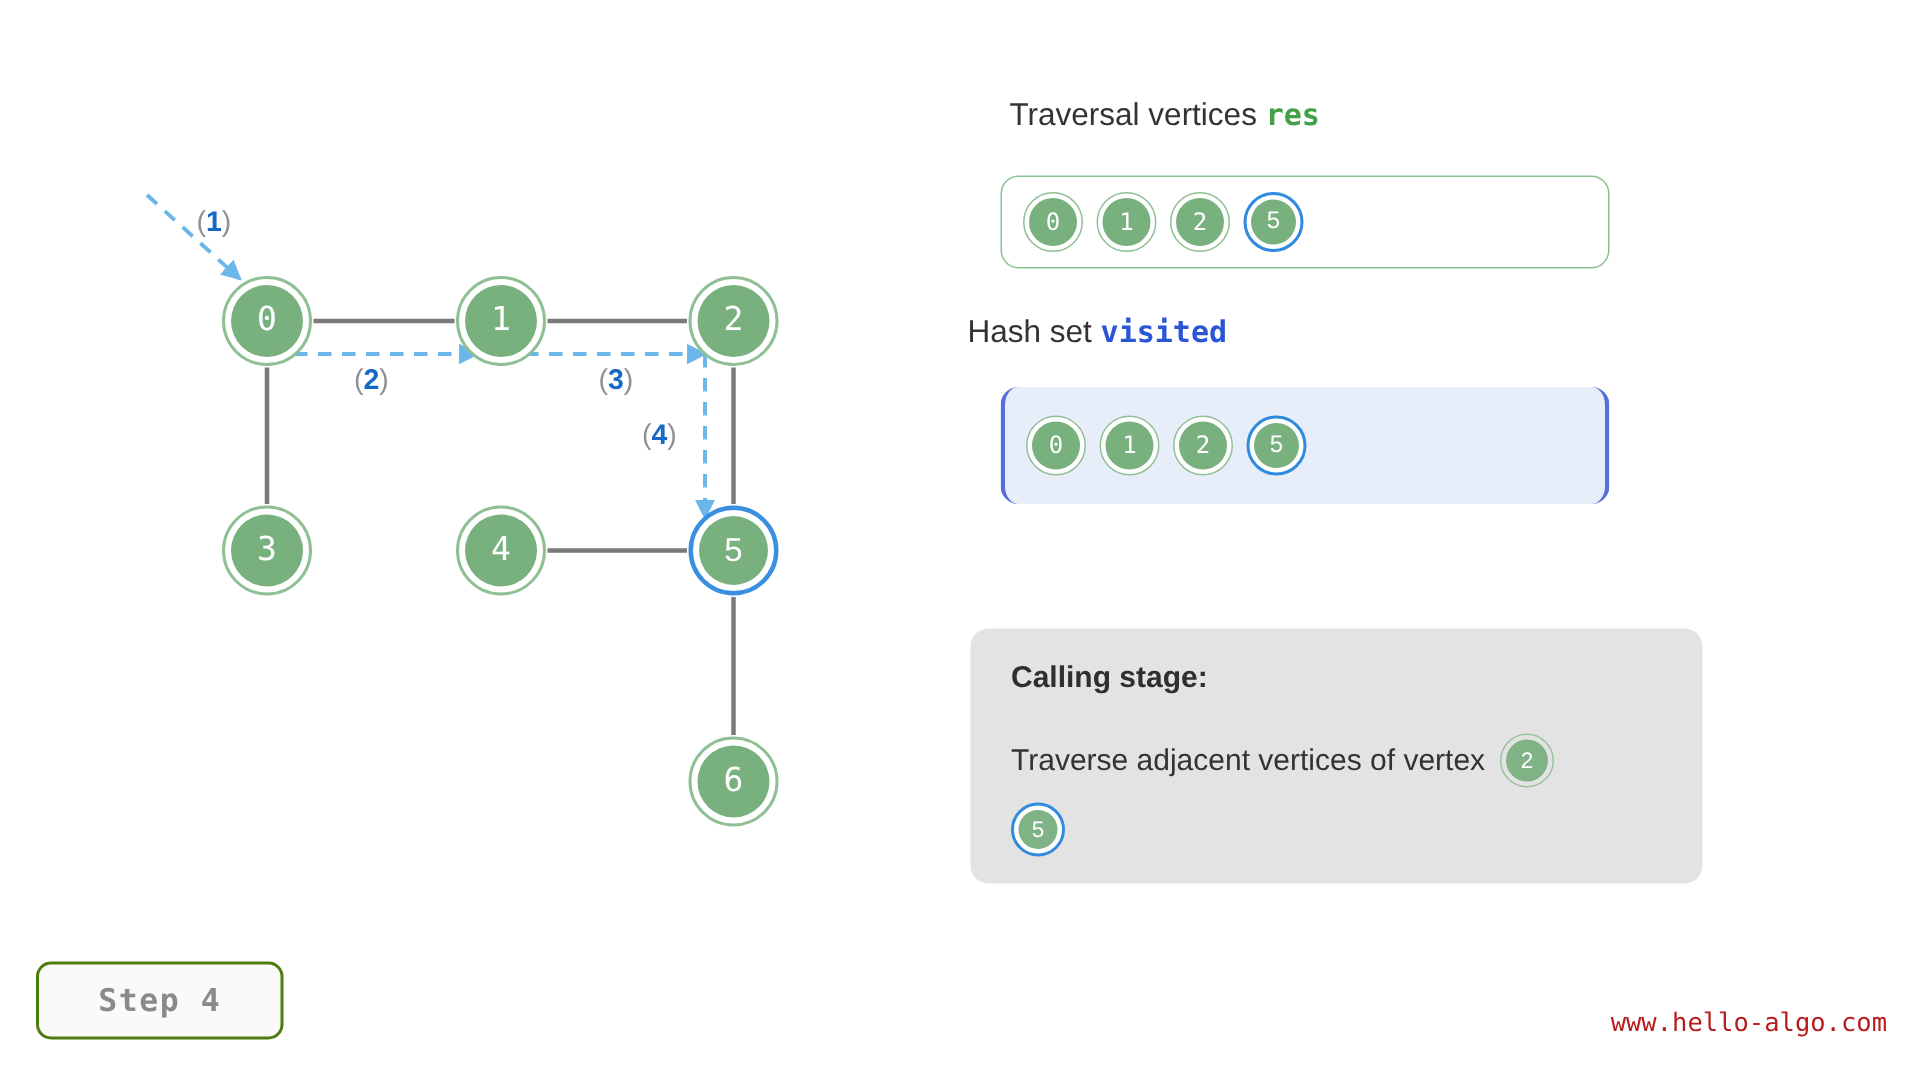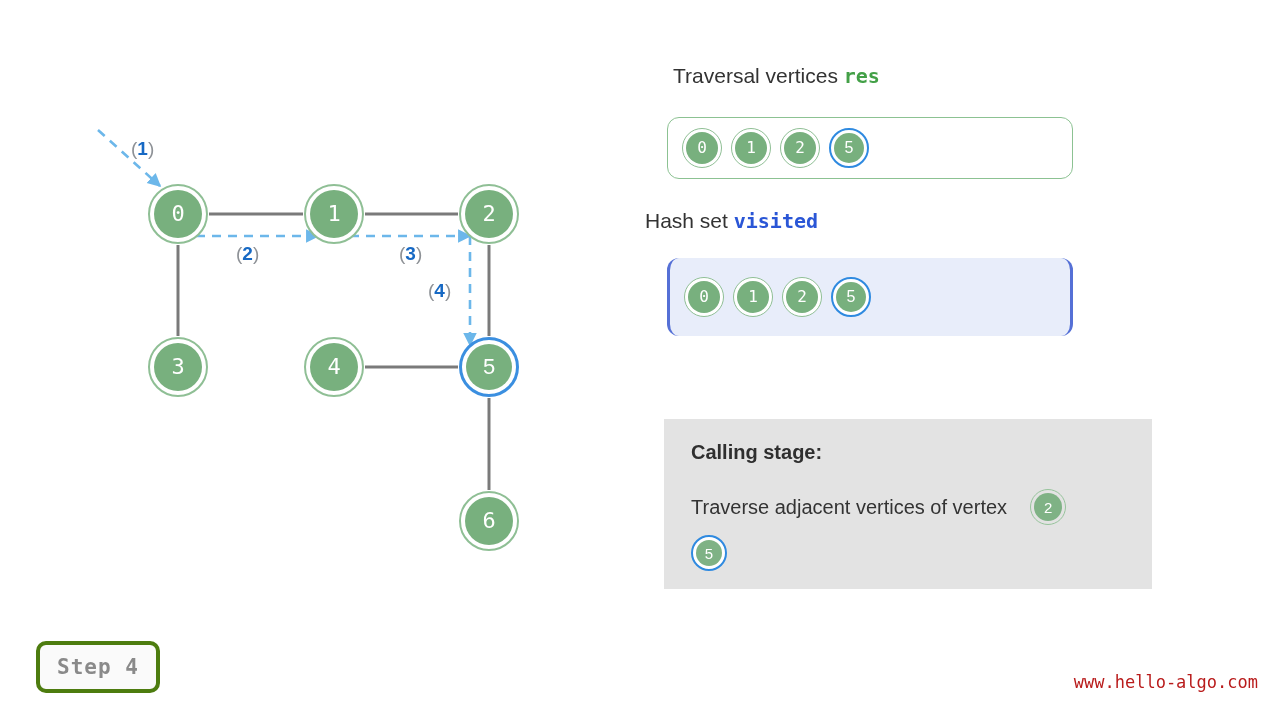--- a/index.html
+++ b/index.html
@@ -44,37 +44,37 @@
   .chip{position:relative;width:40px;height:40px;border-radius:50%;box-sizing:border-box;
         display:flex;align-items:center;justify-content:center;flex:0 0 auto;}
   .chip .disc{position:absolute;inset:3px;border-radius:50%;background:#78b07e;}
   .chip.green{border:1.6px solid #8fbf95;background:#ffffff;}
   .chip.blue{border:2.6px solid #2f8ae0;background:#ffffff;}
   .chip .lbl{position:relative;z-index:2;color:#ffffff;font-size:16px;
              font-family:"DejaVu Sans Mono","Liberation Mono",monospace;line-height:1;}
   .chip.blue .lbl{font-family:"Liberation Sans","DejaVu Sans",sans-serif;}
 
   
-  .stagebox{position:absolute;left:664px;top:419px;width:488px;height:170px;
-            background:#e3e3e3;border-radius:0;box-sizing:border-box;}
+  .stagebox{position:absolute;left:647px;top:419px;width:488px;height:170px;
+            background:#e3e3e3;border-radius:12px;box-sizing:border-box;}
   .stage-title{position:absolute;left:27px;top:22px;font-size:20px;font-weight:700;color:#2f2f2f;}
-  .stage-row{position:absolute;display:flex;align-items:center;gap:23px;
+  .stage-row{position:absolute;display:flex;align-items:center;gap:10px;
              font-size:20px;color:#333333;white-space:nowrap;}
   .stage-row.r1{left:27px;top:70px;}
   .stage-row.r2{left:27px;top:116px;}
   .mini{position:relative;width:36px;height:36px;border-radius:50%;box-sizing:border-box;
         display:flex;align-items:center;justify-content:center;flex:0 0 auto;}
   .mini .disc{position:absolute;inset:3px;border-radius:50%;background:#7fb285;}
   .mini.green{border:1.4px solid #97c49c;background:transparent;}
   .mini.blue{border:2.4px solid #2f8ae0;background:#ffffff;}
   .mini .lbl{position:relative;z-index:2;color:#ffffff;font-size:15px;line-height:1;}
 
   
-  .stepbadge{position:absolute;left:36px;top:641px;width:124px;height:52px;
-             border:4px solid #4d7c0f;border-radius:10px;background:#fafafa;box-sizing:border-box;
+  .stepbadge{position:absolute;left:24px;top:641px;width:165px;height:52px;
+             border:2px solid #4d7c0f;border-radius:10px;background:#fafafa;box-sizing:border-box;
              display:flex;align-items:center;justify-content:center;
              font-family:"DejaVu Sans Mono","Liberation Mono",monospace;
              font-size:21px;font-weight:700;color:#8a8a8a;letter-spacing:1px;}
   .watermark{position:absolute;right:22px;top:672px;font-size:17px;color:#b91c1c;
              font-family:"DejaVu Sans Mono","Liberation Mono",monospace;}
 </style>
 </head>
 <body>
 
 <div class="stage">

